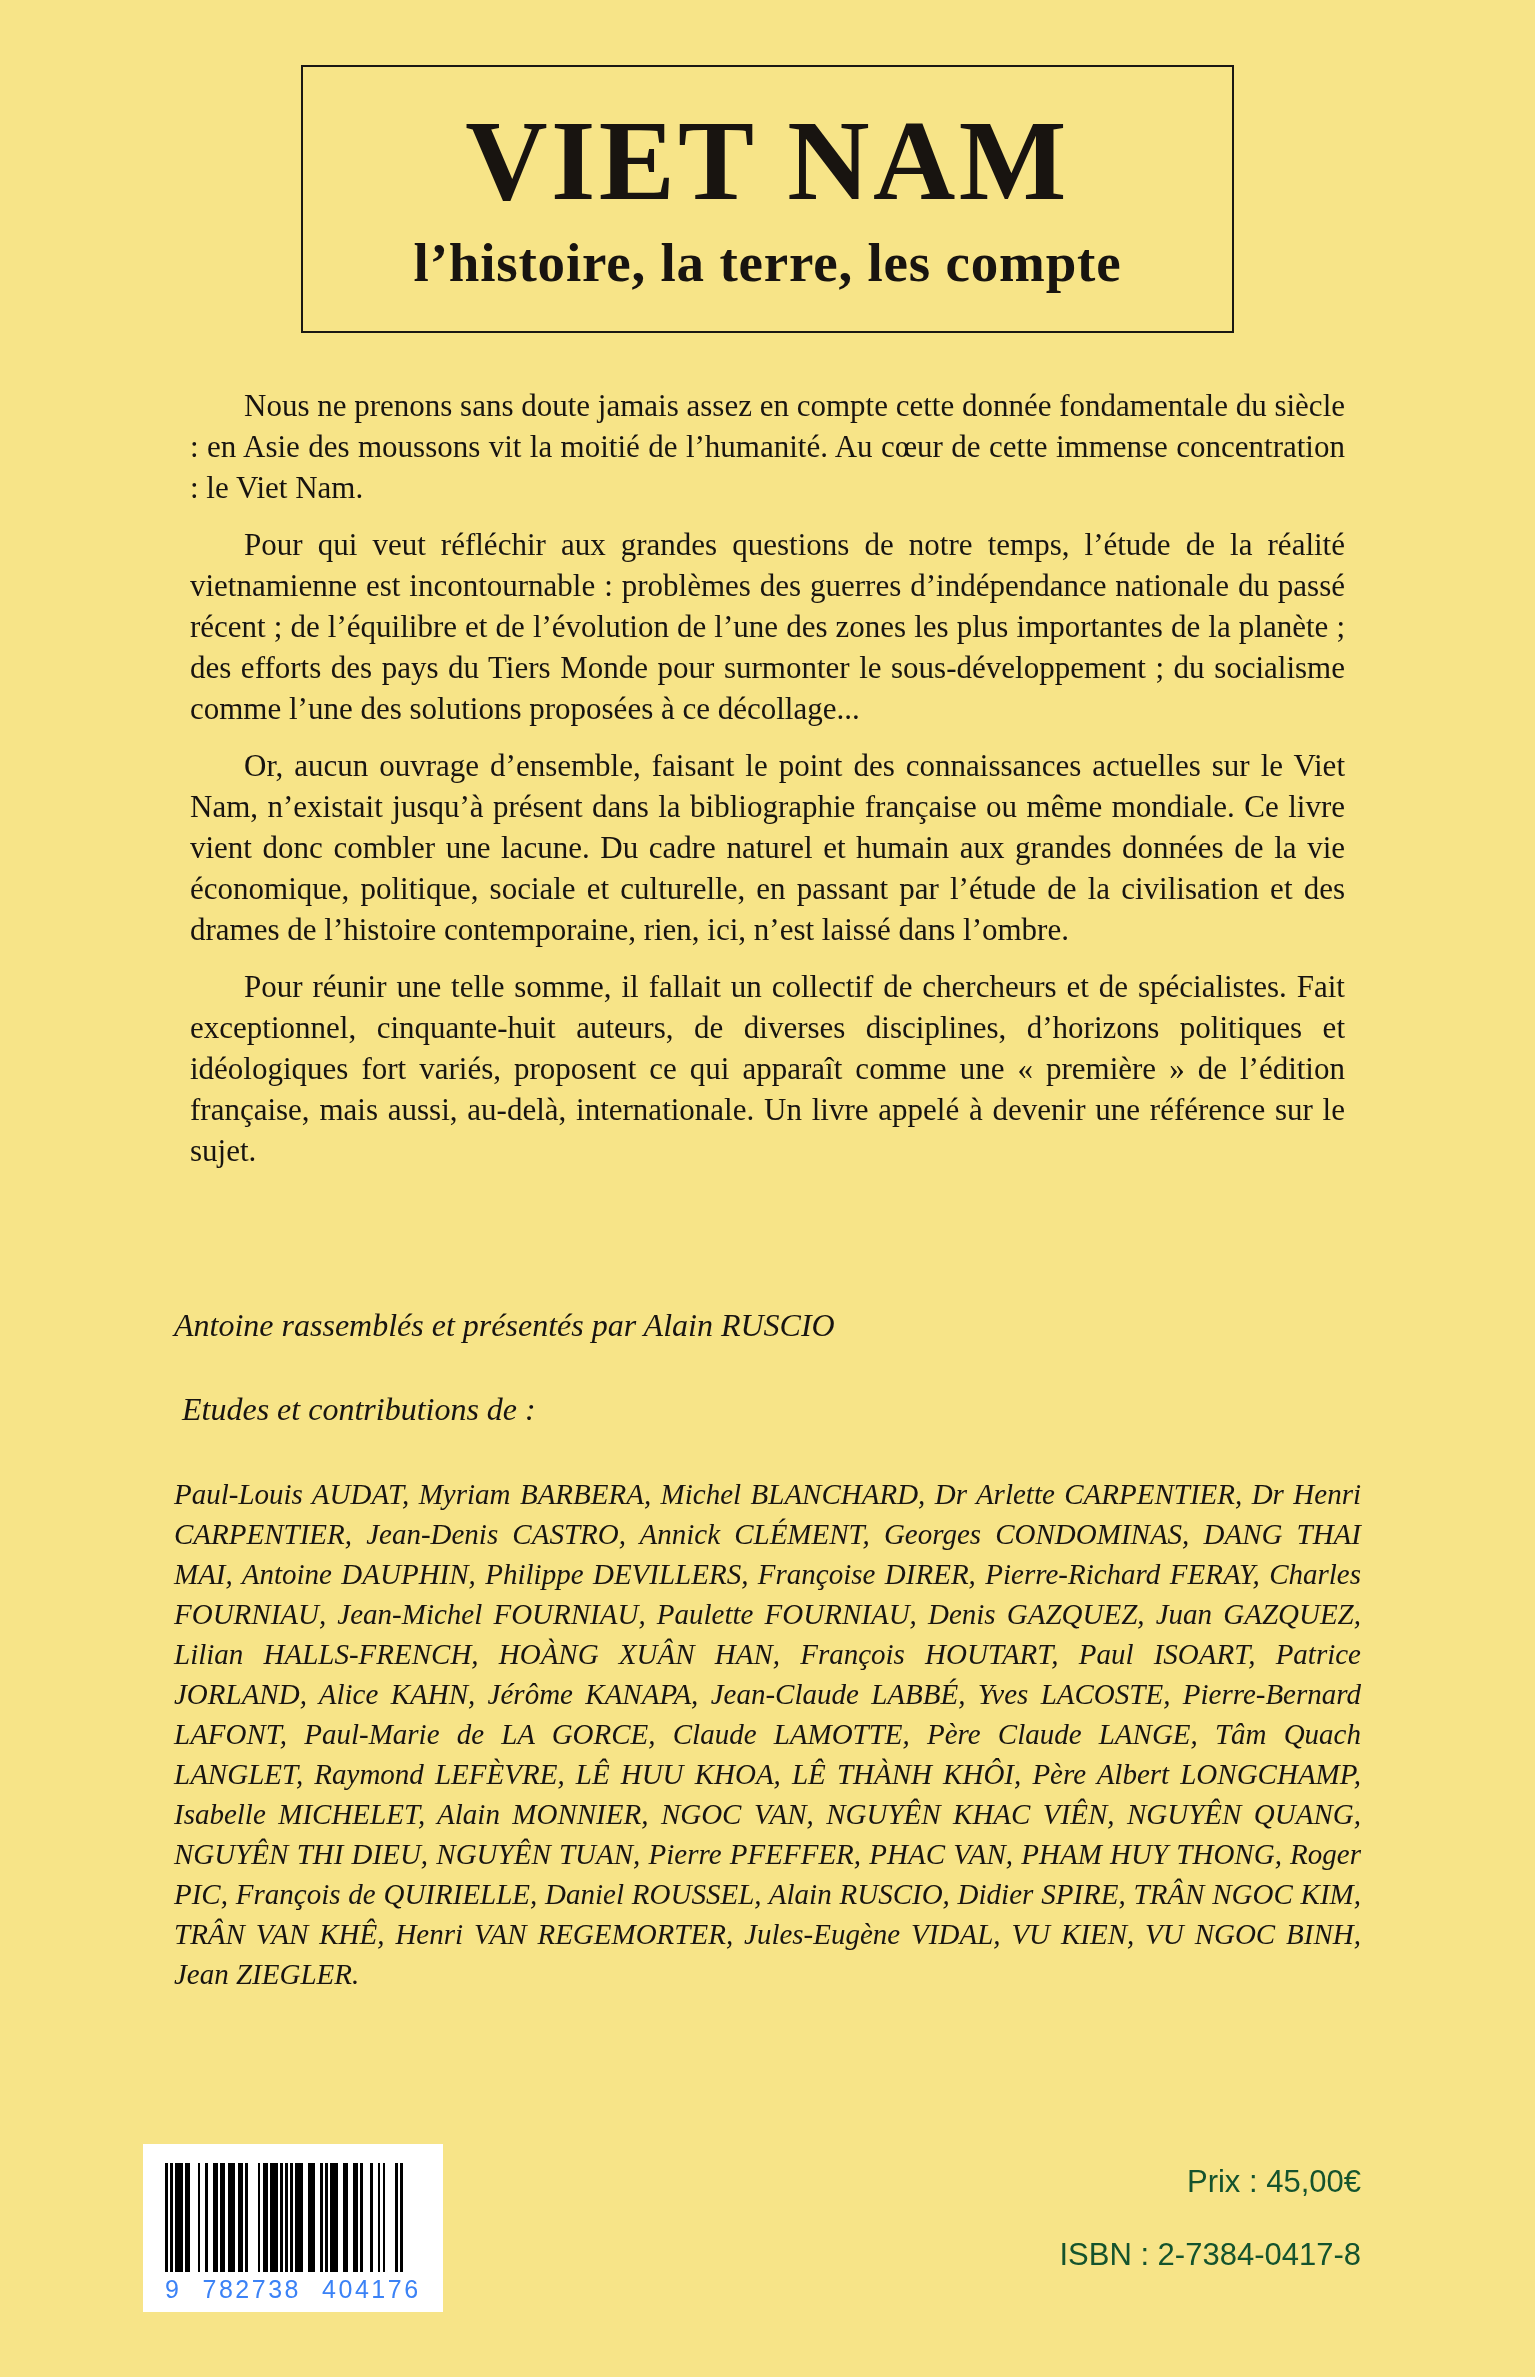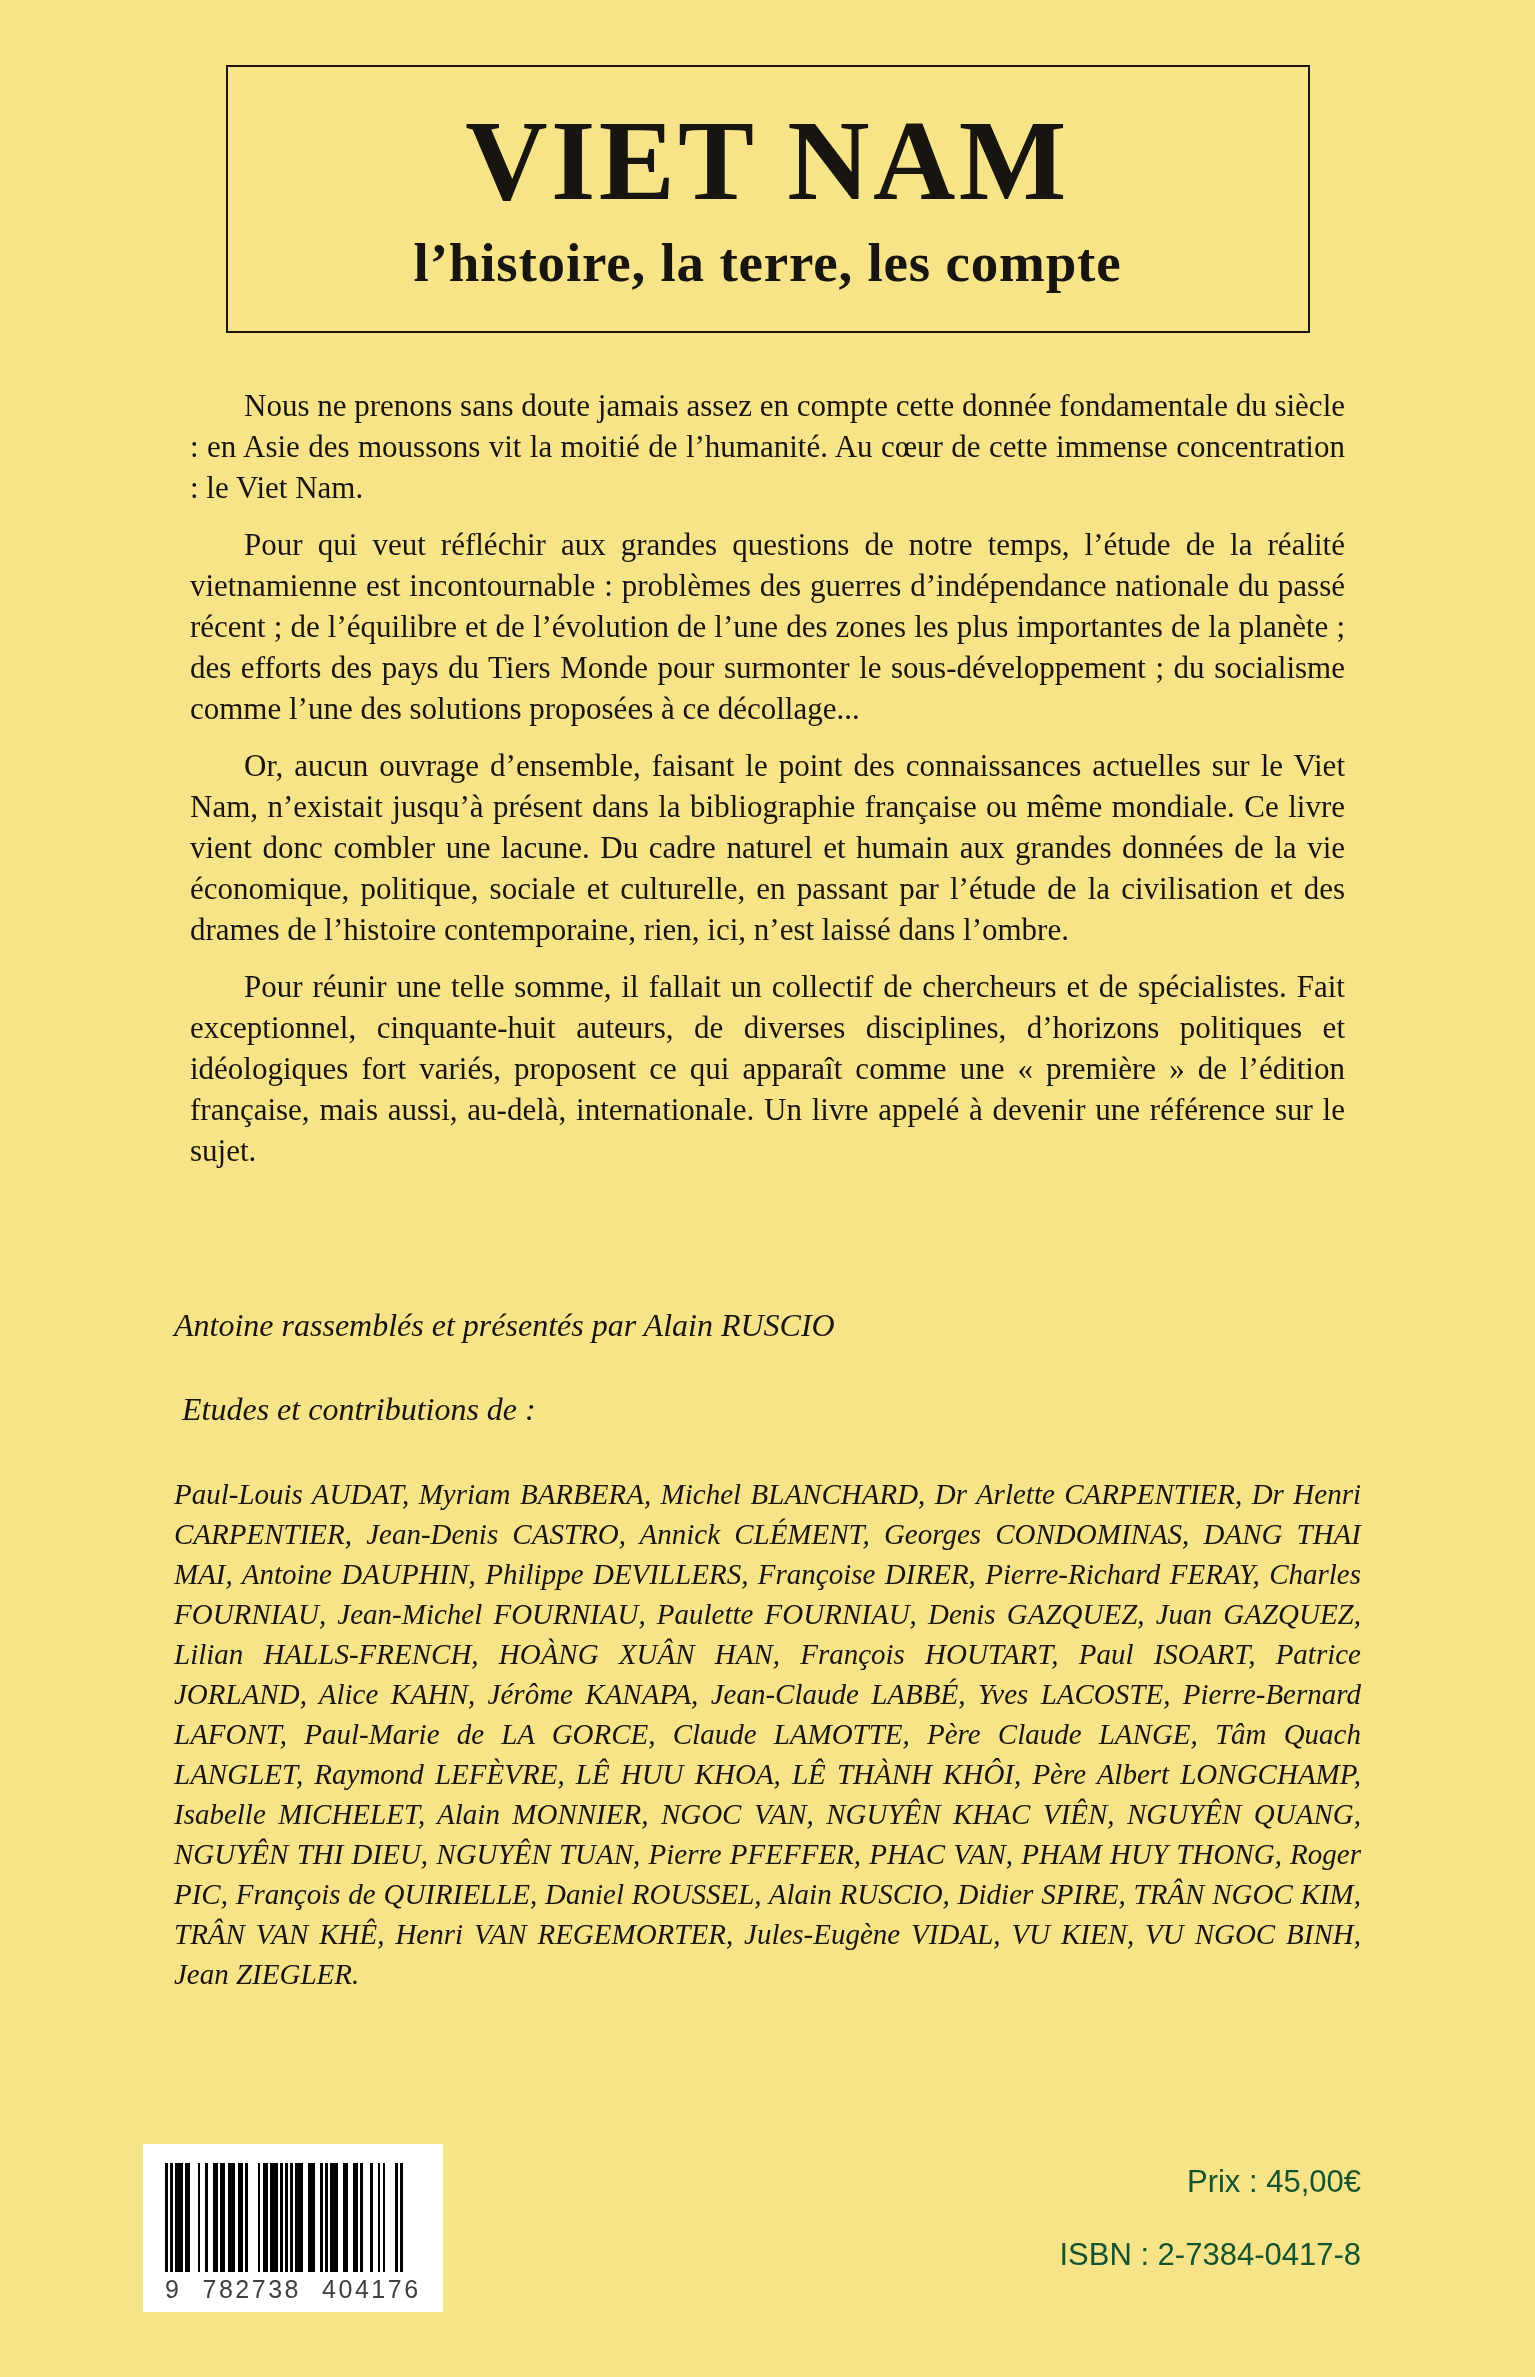--- a/index.html
+++ b/index.html
@@ -13,21 +13,21 @@
     height: 2377px;
     margin: 0 auto;
     background: #f7e488;
     color: #181410;
     font-family: "Liberation Serif", serif;
     overflow: hidden;
   }
   
   .title-box {
     box-sizing: border-box;
-    width: 1084px;
+    width: 933px;
     margin: 65px auto 0 auto;
     border: 2.5px solid #1a1713;
     text-align: center;
     padding: 34px 17px 39px 17px;
   }
   .book-title {
     margin: 0;
     font-size: 114px;
     line-height: 1.05;
     font-weight: bold;
@@ -100,21 +100,21 @@
     height: 109px;
   }
   .barcode-bars .b1 { background: #000; }
   .barcode-bars .b0 { background: transparent; }
   .barcode-number {
     margin-top: 3.4px;
     text-align: center;
     font-size: 25px;
     letter-spacing: 2.5px;
     word-spacing: 11.7px;
-    color: #404040;
+    color: #3b82f6;
     font-family: "Liberation Sans", sans-serif;
   }
   .pricing {
     text-align: right;
     margin-top: 20px;
     font-size: 31px;
     color: #14532d;
   }
   .price-label { margin: 0; }
   .isbn-label  { margin: 37px 0 0 0; }

